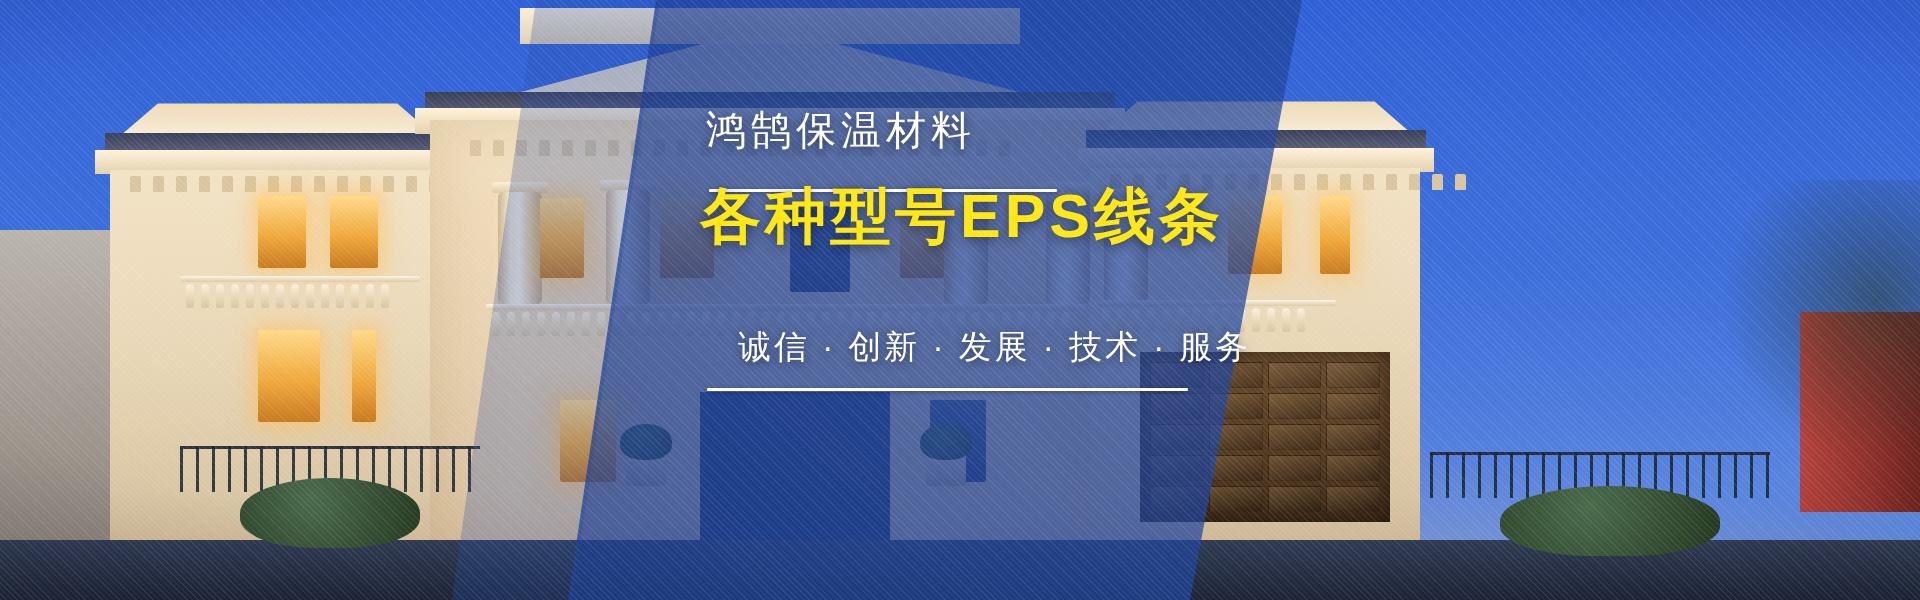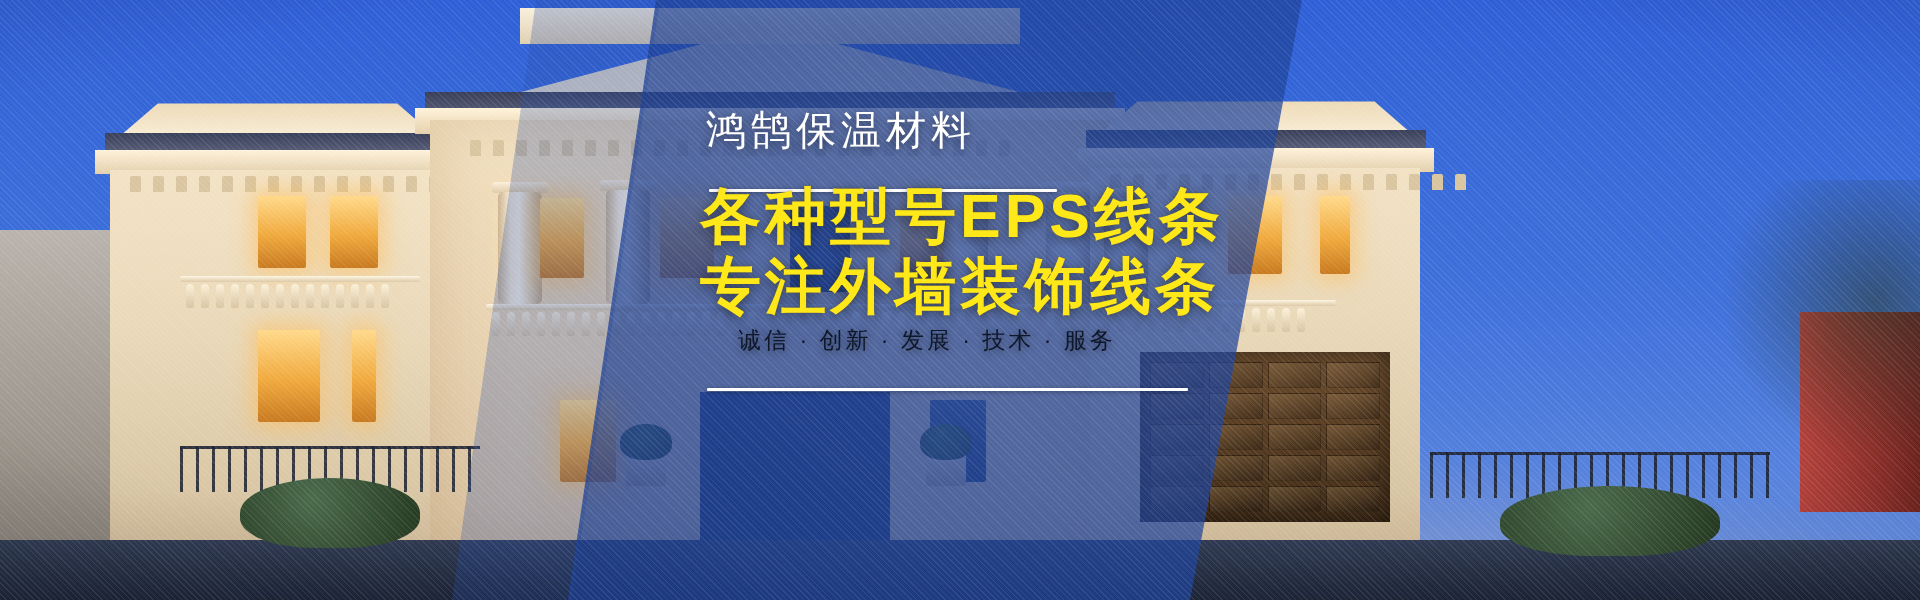--- a/index.html
+++ b/index.html
@@ -208,21 +208,21 @@
     position:absolute;left:700px;
     font-size:61px;font-weight:bold;color:#ffe81a;
     letter-spacing:4px;white-space:nowrap;line-height:1;
     text-shadow:0 3px 12px rgba(0,0,0,.45), 0 0 2px rgba(120,90,0,.5);
   }
   .headline-1{top:186px;}
   .headline-2{top:256px;}
 
   .tagline{
     position:absolute;left:738px;top:325px;
-    font-size:23px;font-weight:400;color:#0f172a;letter-spacing:3px;
+    font-size:33px;font-weight:400;color:#ffffff;letter-spacing:3px;
     white-space:nowrap;
     text-shadow:0 2px 9px rgba(0,0,0,.45);
   }
 
   
   .vignette{
     position:absolute;inset:0;pointer-events:none;
     background:radial-gradient(130% 110% at 50% 45%, rgba(0,0,0,0) 45%, rgba(0,0,0,.28) 100%);
   }
 </style>
@@ -465,18 +465,17 @@
 
   <div class="overlay-soft"></div>
   <div class="overlay-panel"></div>
 
   <div class="hatch"></div>
 
   <div class="content">
     <div class="brand">鸿鹄保温材料</div>
     <div class="rule rule-top"></div>
     <div class="headline headline-1">各种型号EPS线条</div>
-    <div class="headline headline-2">专注外墙装饰线条</div>
     <div class="rule rule-bottom"></div>
     <div class="tagline">诚信 · 创新 · 发展 · 技术 · 服务</div>
   </div>
 
 </div>
 
 </body></html>

